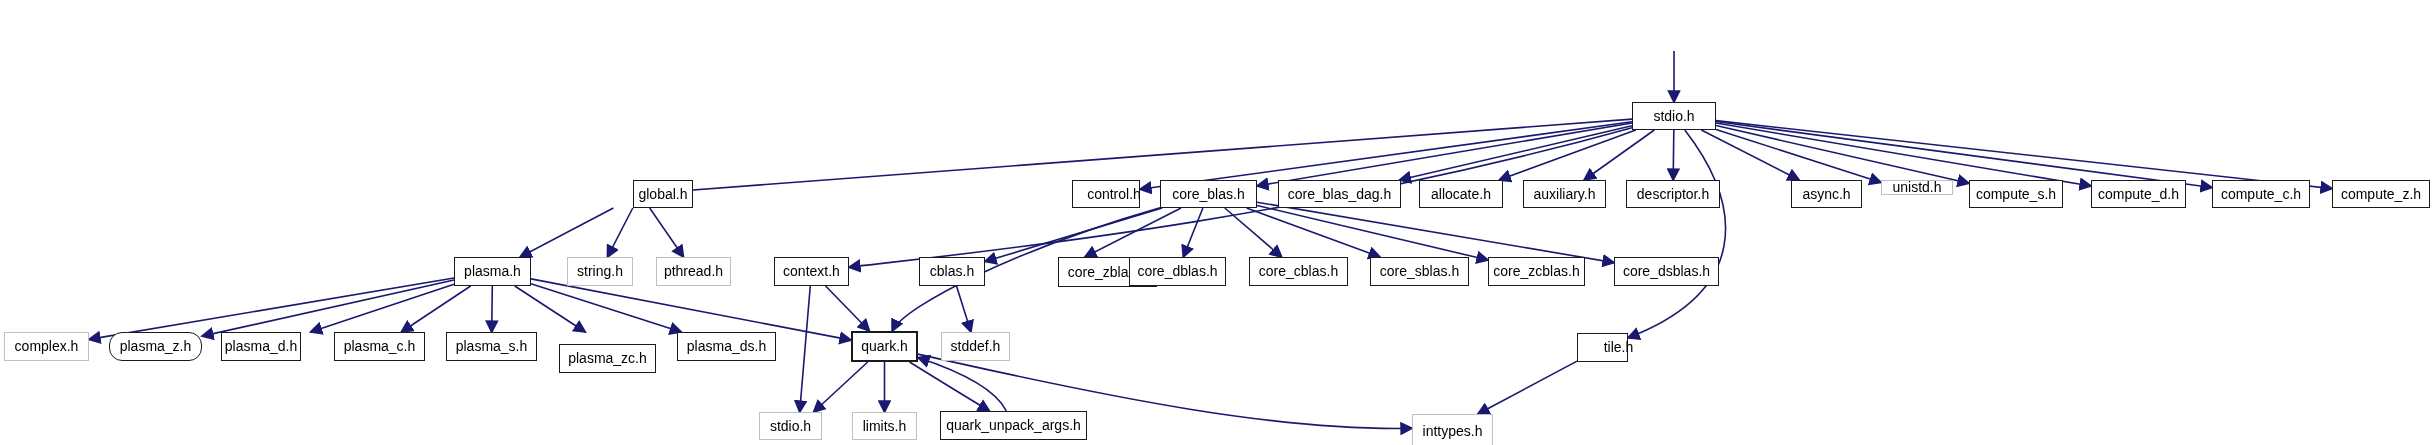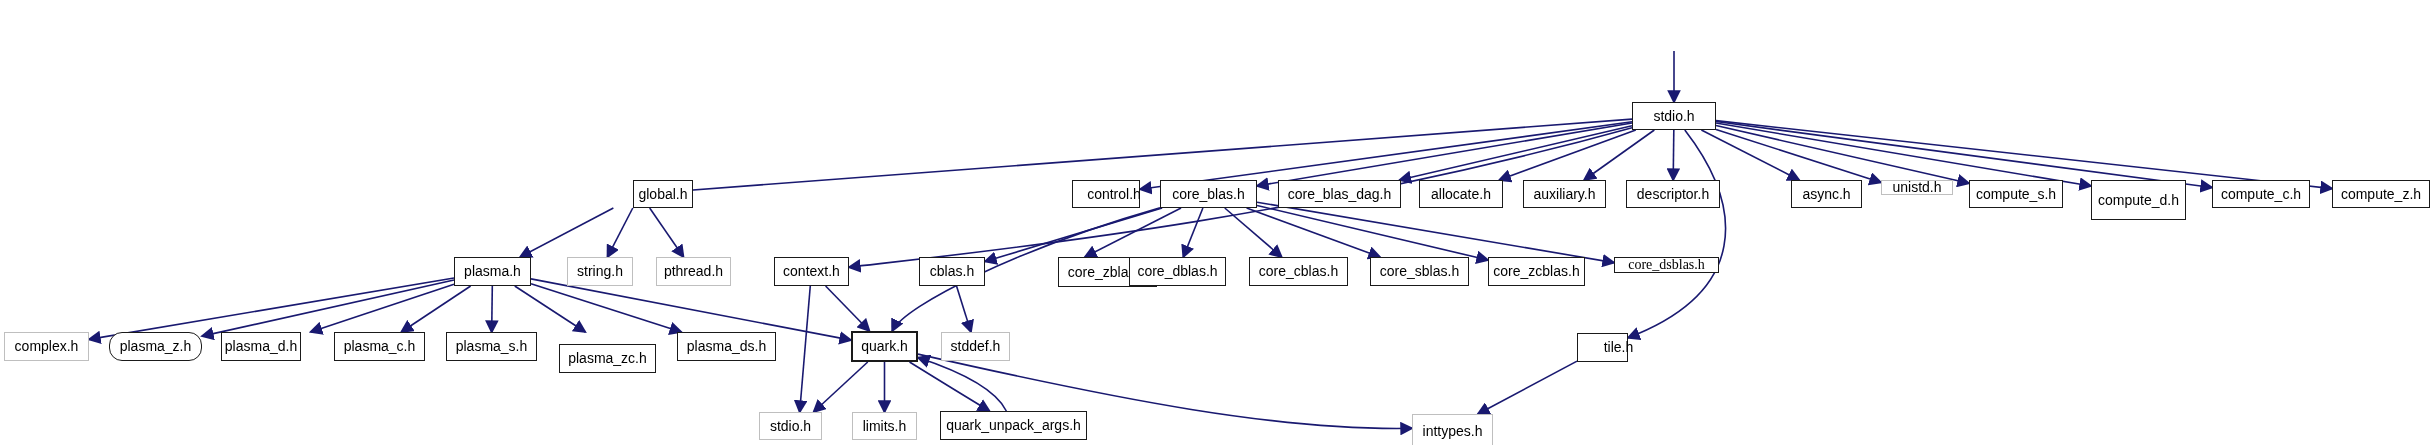--- a/index.html
+++ b/index.html
@@ -96,21 +96,21 @@
     </div>
     <div class="node " style="left: 1791px; top: 180px; width: 71px; height: 28px;">
       <div>async.h</div>
     </div>
     <div class="node external" style="left: 1881px; top: 180px; width: 72px; height: 15px;">
       <div>unistd.h</div>
     </div>
     <div class="node " style="left: 1969px; top: 180px; width: 94px; height: 28px;">
       <div>compute_s.h</div>
     </div>
-    <div class="node " style="left: 2091px; top: 180px; width: 95px; height: 40px;">
+    <div class="node " style="left: 2091px; top: 180px; width: 95px; height: 28px;">
       <div>compute_d.h</div>
     </div>
     <div class="node " style="left: 2212px; top: 180px; width: 98px; height: 28px;">
       <div>compute_c.h</div>
     </div>
     <div class="node " style="left: 2332px; top: 180px; width: 98px; height: 28px;">
       <div>compute_z.h</div>
     </div>
     <div class="node " style="left: 454px; top: 257px; width: 77px; height: 29px;">
       <div>plasma.h</div>
@@ -135,21 +135,21 @@
     </div>
     <div class="node " style="left: 1249px; top: 257px; width: 99px; height: 29px;">
       <div>core_cblas.h</div>
     </div>
     <div class="node " style="left: 1370px; top: 257px; width: 99px; height: 29px;">
       <div>core_sblas.h</div>
     </div>
     <div class="node " style="left: 1488px; top: 257px; width: 97px; height: 29px;">
       <div>core_zcblas.h</div>
     </div>
-    <div class="node " style="left: 1614px; top: 257px; width: 105px; height: 16px; font-family: Liberation Serif, serif;">
+    <div class="node " style="left: 1614px; top: 257px; width: 105px; height: 29px;">
       <div>core_dsblas.h</div>
     </div>
     <div class="node external" style="left: 4px; top: 332px; width: 85px; height: 29px;">
       <div>complex.h</div>
     </div>
     <div class="node " style="left: 109px; top: 332px; width: 93px; height: 29px; border-radius: 13px;">
       <div>plasma_z.h</div>
     </div>
     <div class="node " style="left: 221px; top: 332px; width: 80px; height: 29px;">
       <div>plasma_d.h</div>

